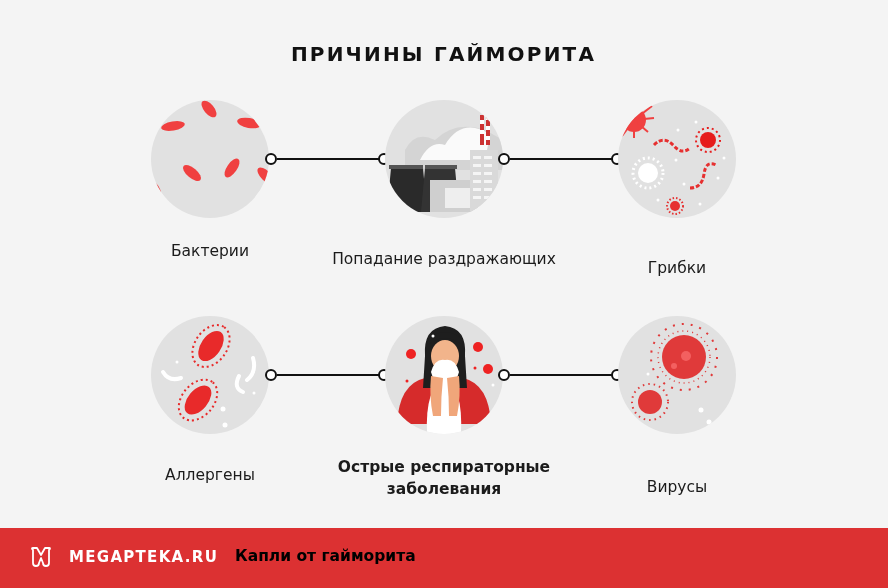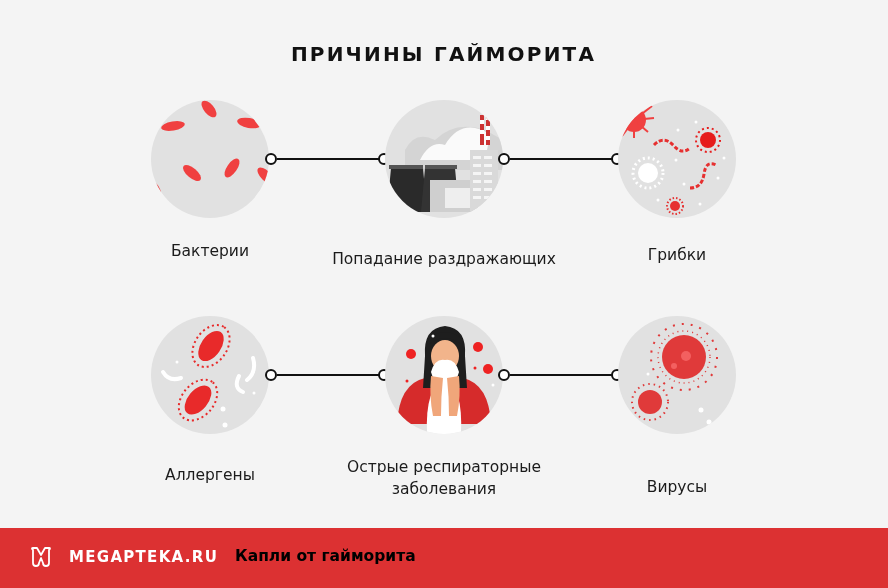--- a/index.html
+++ b/index.html
@@ -139,21 +139,21 @@
       <circle cx="82" cy="104" r="1.5"></circle>
         <circle cx="106" cy="58" r="1.5"></circle>
     </g>
   </svg>
 </div>
 
 <div class="label" style="left:70px;top:240px;">Бактерии</div>
 <div class="label" style="left:304px;top:240px;margin-top:8px;">
   <div>Попадание раздражающих</div>
 </div>
-<div class="label" style="left:537px;top:244px;text-align:center;">Грибки</div>
+<div class="label" style="left:537px;top:257px;text-align:center;">Грибки</div>
 
 <div class="circle" style="left:151px;top:316px;">
   <svg viewBox="0 0 118 118">
     <g transform="rotate(-55 60 30)">
       <ellipse cx="60" cy="30" rx="17" ry="10" fill="#e82a2a"></ellipse>
       <ellipse cx="60" cy="30" rx="23" ry="16" fill="none" stroke="#e82a2a" stroke-width="2" stroke-dasharray="2 3"></ellipse>
     </g>
     <g transform="rotate(-50 47 84)">
       <ellipse cx="47" cy="84" rx="17" ry="10" fill="#e82a2a"></ellipse>
       <ellipse cx="47" cy="84" rx="23" ry="16" fill="none" stroke="#e82a2a" stroke-width="2" stroke-dasharray="2 3"></ellipse>
@@ -212,21 +212,21 @@
     <g fill="#fff">
       <circle cx="30" cy="58" r="1.5"></circle>
         <circle cx="83" cy="94" r="2.5"></circle>
       <circle cx="91" cy="106" r="2.5"></circle>
         <circle cx="115" cy="82" r="1.5"></circle>
     </g>
   </svg>
 </div>
 
 <div class="label" style="left:70px;top:464px;">Аллергены</div>
-<div class="label" style="left:304px;top:456px;">
+<div class="label" style="left:304px;top:456px;font-weight:bold;">
   <div>Острые респираторные</div>
   <div>заболевания</div>
 </div>
 <div class="label" style="left:537px;top:456px;margin-top:20px;">Вирусы</div>
 
 <div class="footer">
   <svg class="logo-icon" viewBox="0 0 22 20">
     <path d="M3 3 Q1 1 3 1 L7 1 L11 8 L15 1 L19 1 Q21 1 19 3 L19 16 Q19 19 16 19 Q13 19 13 16 L11 11 L9 16 Q9 19 6 19 Q3 19 3 16 Z" fill="none" stroke="#fff" stroke-width="1.8" stroke-linejoin="round"></path>
   </svg>
   <div class="brand">MEGAPTEKA.RU</div>

